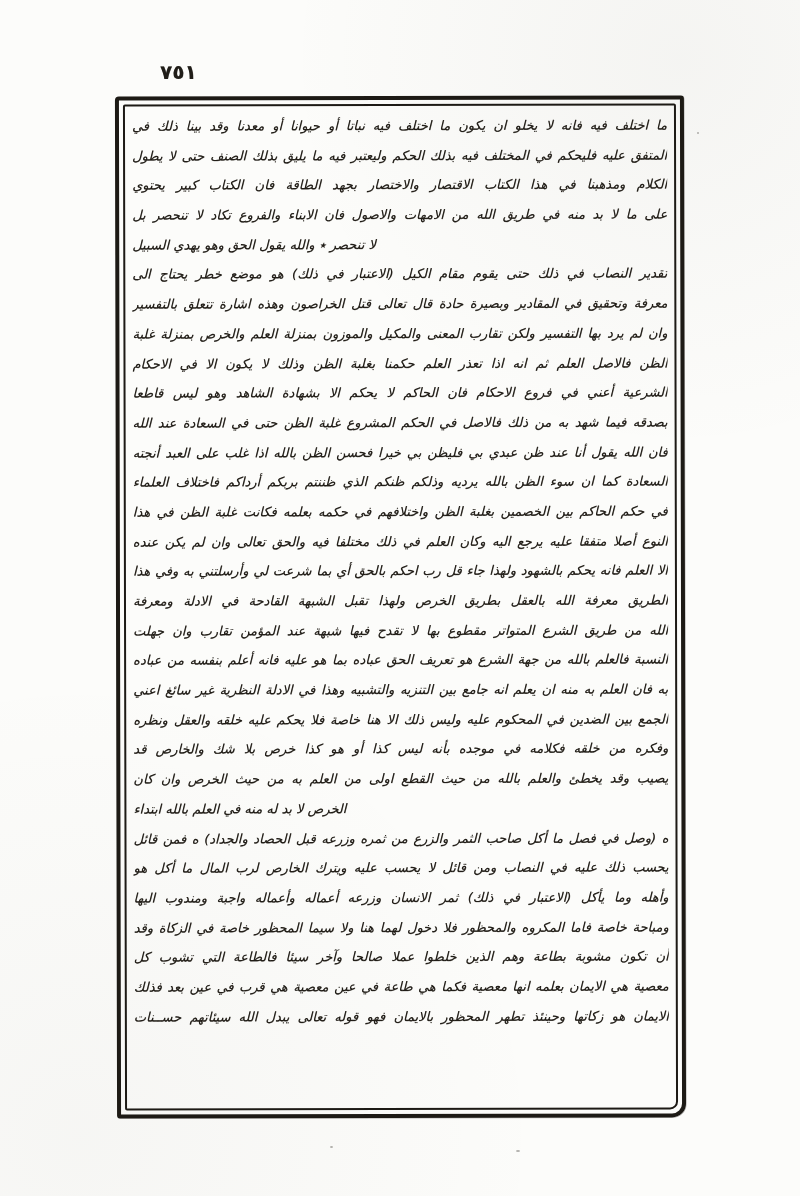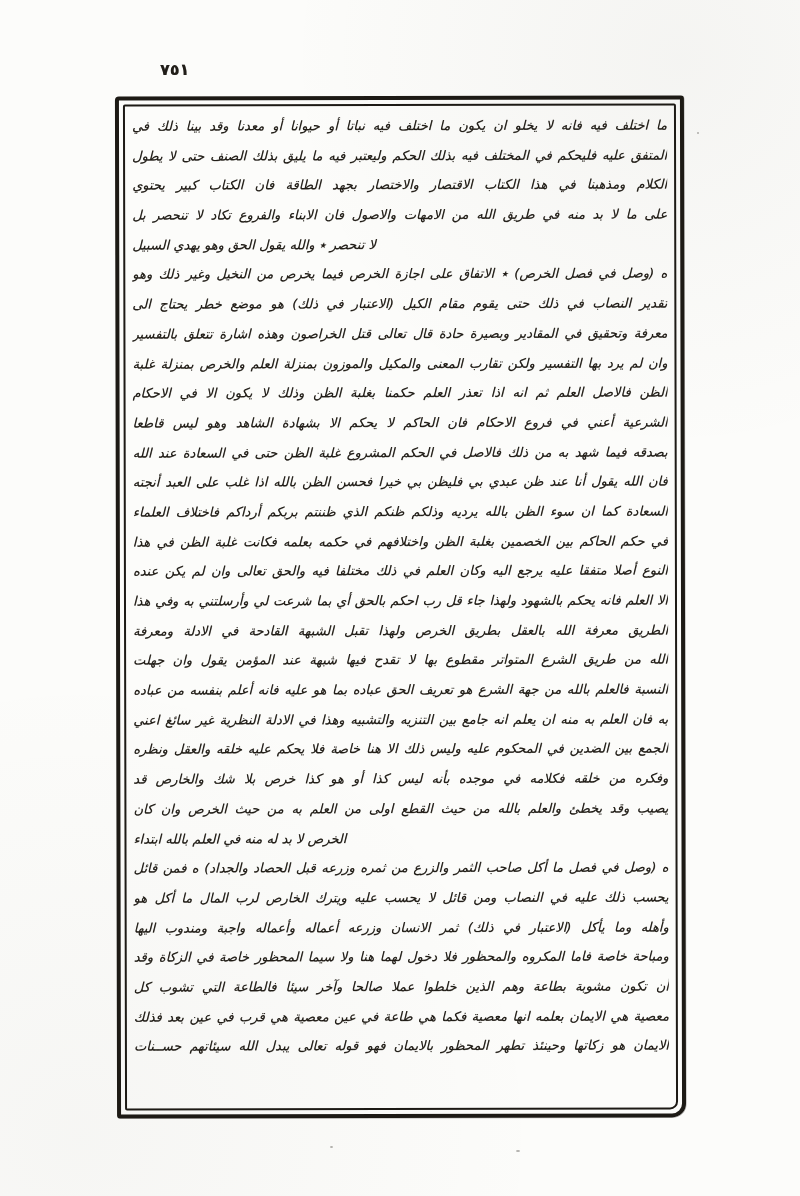--- a/index.html
+++ b/index.html
@@ -11,21 +11,21 @@
     font-family:"DejaVu Sans", sans-serif;
   }
   .page {
     position:absolute; inset:0;
     background:
       radial-gradient(circle at 85% 5%, rgba(60,55,45,0.04), transparent 30%),
       radial-gradient(circle at 10% 95%, rgba(60,55,45,0.03), transparent 35%);
   }
   .page-number {
     position:absolute; left:160px; top:60px;
-    font-size:16px; font-weight:bold; letter-spacing:2px;
+    font-size:20px; font-weight:bold; letter-spacing:2px;
     color:#201d18;
     text-shadow:0.3px 0.3px 0 rgba(30,27,22,0.6);
   }
   .frame {
     position:absolute; left:116px; top:96px;
     width:569px; height:1022px;
     box-sizing:border-box;
     border:4.5px solid #1d1a15;
     border-radius:4px 3px 14px 3px;
     transform:rotate(-0.12deg);
@@ -66,34 +66,33 @@
   <div class="page-number">٧٥١</div>
 
   <div class="frame">
     <div class="frame-inner">
       <div class="text-block">
           <div class="line">ما اختلف فيه فانه لا يخلو ان يكون ما اختلف فيه نباتا أو حيوانا أو معدنا وقد بينا ذلك في</div>
           <div class="line">المتفق عليه فليحكم في المختلف فيه بذلك الحكم وليعتبر فيه ما يليق بذلك الصنف حتى لا يطول</div>
           <div class="line">الكلام ومذهبنا في هذا الكتاب الاقتصار والاختصار بجهد الطاقة فان الكتاب كبير يحتوي</div>
           <div class="line">على ما لا بد منه في طريق الله من الامهات والاصول فان الابناء والفروع تكاد لا تنحصر بل</div>
           <div class="line flush-left">لا تنحصر ٭ والله يقول الحق وهو يهدي السبيل</div>
-          <div class="line">ه (وصل في فصل الخرص) ٭ الاتفاق على اجازة الخرص فيما يخرص من النخيل وغير ذلك وهو</div>
           <div class="line">تقدير النصاب في ذلك حتى يقوم مقام الكيل (الاعتبار في ذلك) هو موضع خطر يحتاج الى</div>
           <div class="line">معرفة وتحقيق في المقادير وبصيرة حادة قال تعالى قتل الخراصون وهذه اشارة تتعلق بالتفسير</div>
           <div class="line">وان لم يرد بها التفسير ولكن تقارب المعنى والمكيل والموزون بمنزلة العلم والخرص بمنزلة غلبة</div>
           <div class="line">الظن فالاصل العلم ثم انه اذا تعذر العلم حكمنا بغلبة الظن وذلك لا يكون الا في الاحكام</div>
           <div class="line">الشرعية أعني في فروع الاحكام فان الحاكم لا يحكم الا بشهادة الشاهد وهو ليس قاطعا</div>
           <div class="line">بصدقه فيما شهد به من ذلك فالاصل في الحكم المشروع غلبة الظن حتى في السعادة عند الله</div>
           <div class="line">فان الله يقول أنا عند ظن عبدي بي فليظن بي خيرا فحسن الظن بالله اذا غلب على العبد أنجته</div>
           <div class="line">السعادة كما ان سوء الظن بالله يرديه وذلكم ظنكم الذي ظننتم بربكم أرداكم فاختلاف العلماء</div>
           <div class="line">في حكم الحاكم بين الخصمين بغلبة الظن واختلافهم في حكمه بعلمه فكانت غلبة الظن في هذا</div>
           <div class="line">النوع أصلا متفقا عليه يرجع اليه وكان العلم في ذلك مختلفا فيه والحق تعالى وان لم يكن عنده</div>
           <div class="line">الا العلم فانه يحكم بالشهود ولهذا جاء قل رب احكم بالحق أي بما شرعت لي وأرسلتني به وفي هذا</div>
           <div class="line">الطريق معرفة الله بالعقل بطريق الخرص ولهذا تقبل الشبهة القادحة في الادلة ومعرفة</div>
-          <div class="line">الله من طريق الشرع المتواتر مقطوع بها لا تقدح فيها شبهة عند المؤمن يقول وان جهلت</div>
+          <div class="line">الله من طريق الشرع المتواتر مقطوع بها لا تقدح فيها شبهة عند المؤمن تقارب وان جهلت</div>
           <div class="line">النسبة فالعلم بالله من جهة الشرع هو تعريف الحق عباده بما هو عليه فانه أعلم بنفسه من عباده</div>
           <div class="line">به فان العلم به منه ان يعلم انه جامع بين التنزيه والتشبيه وهذا في الادلة النظرية غير سائغ اعني</div>
           <div class="line">الجمع بين الضدين في المحكوم عليه وليس ذلك الا هنا خاصة فلا يحكم عليه خلقه والعقل ونظره</div>
           <div class="line">وفكره من خلقه فكلامه في موجده بأنه ليس كذا أو هو كذا خرص بلا شك والخارص قد</div>
           <div class="line">يصيب وقد يخطئ والعلم بالله من حيث القطع اولى من العلم به من حيث الخرص وان كان</div>
           <div class="line flush-left">الخرص لا بد له منه في العلم بالله ابتداء</div>
           <div class="line">ه (وصل في فصل ما أكل صاحب الثمر والزرع من ثمره وزرعه قبل الحصاد والجداد) ه فمن قائل</div>
           <div class="line">يحسب ذلك عليه في النصاب ومن قائل لا يحسب عليه ويترك الخارص لرب المال ما أكل هو</div>
           <div class="line">وأهله وما يأكل (الاعتبار في ذلك) ثمر الانسان وزرعه أعماله وأعماله واجبة ومندوب اليها</div>
           <div class="line">ومباحة خاصة فاما المكروه والمحظور فلا دخول لهما هنا ولا سيما المحظور خاصة في الزكاة وقد</div>

